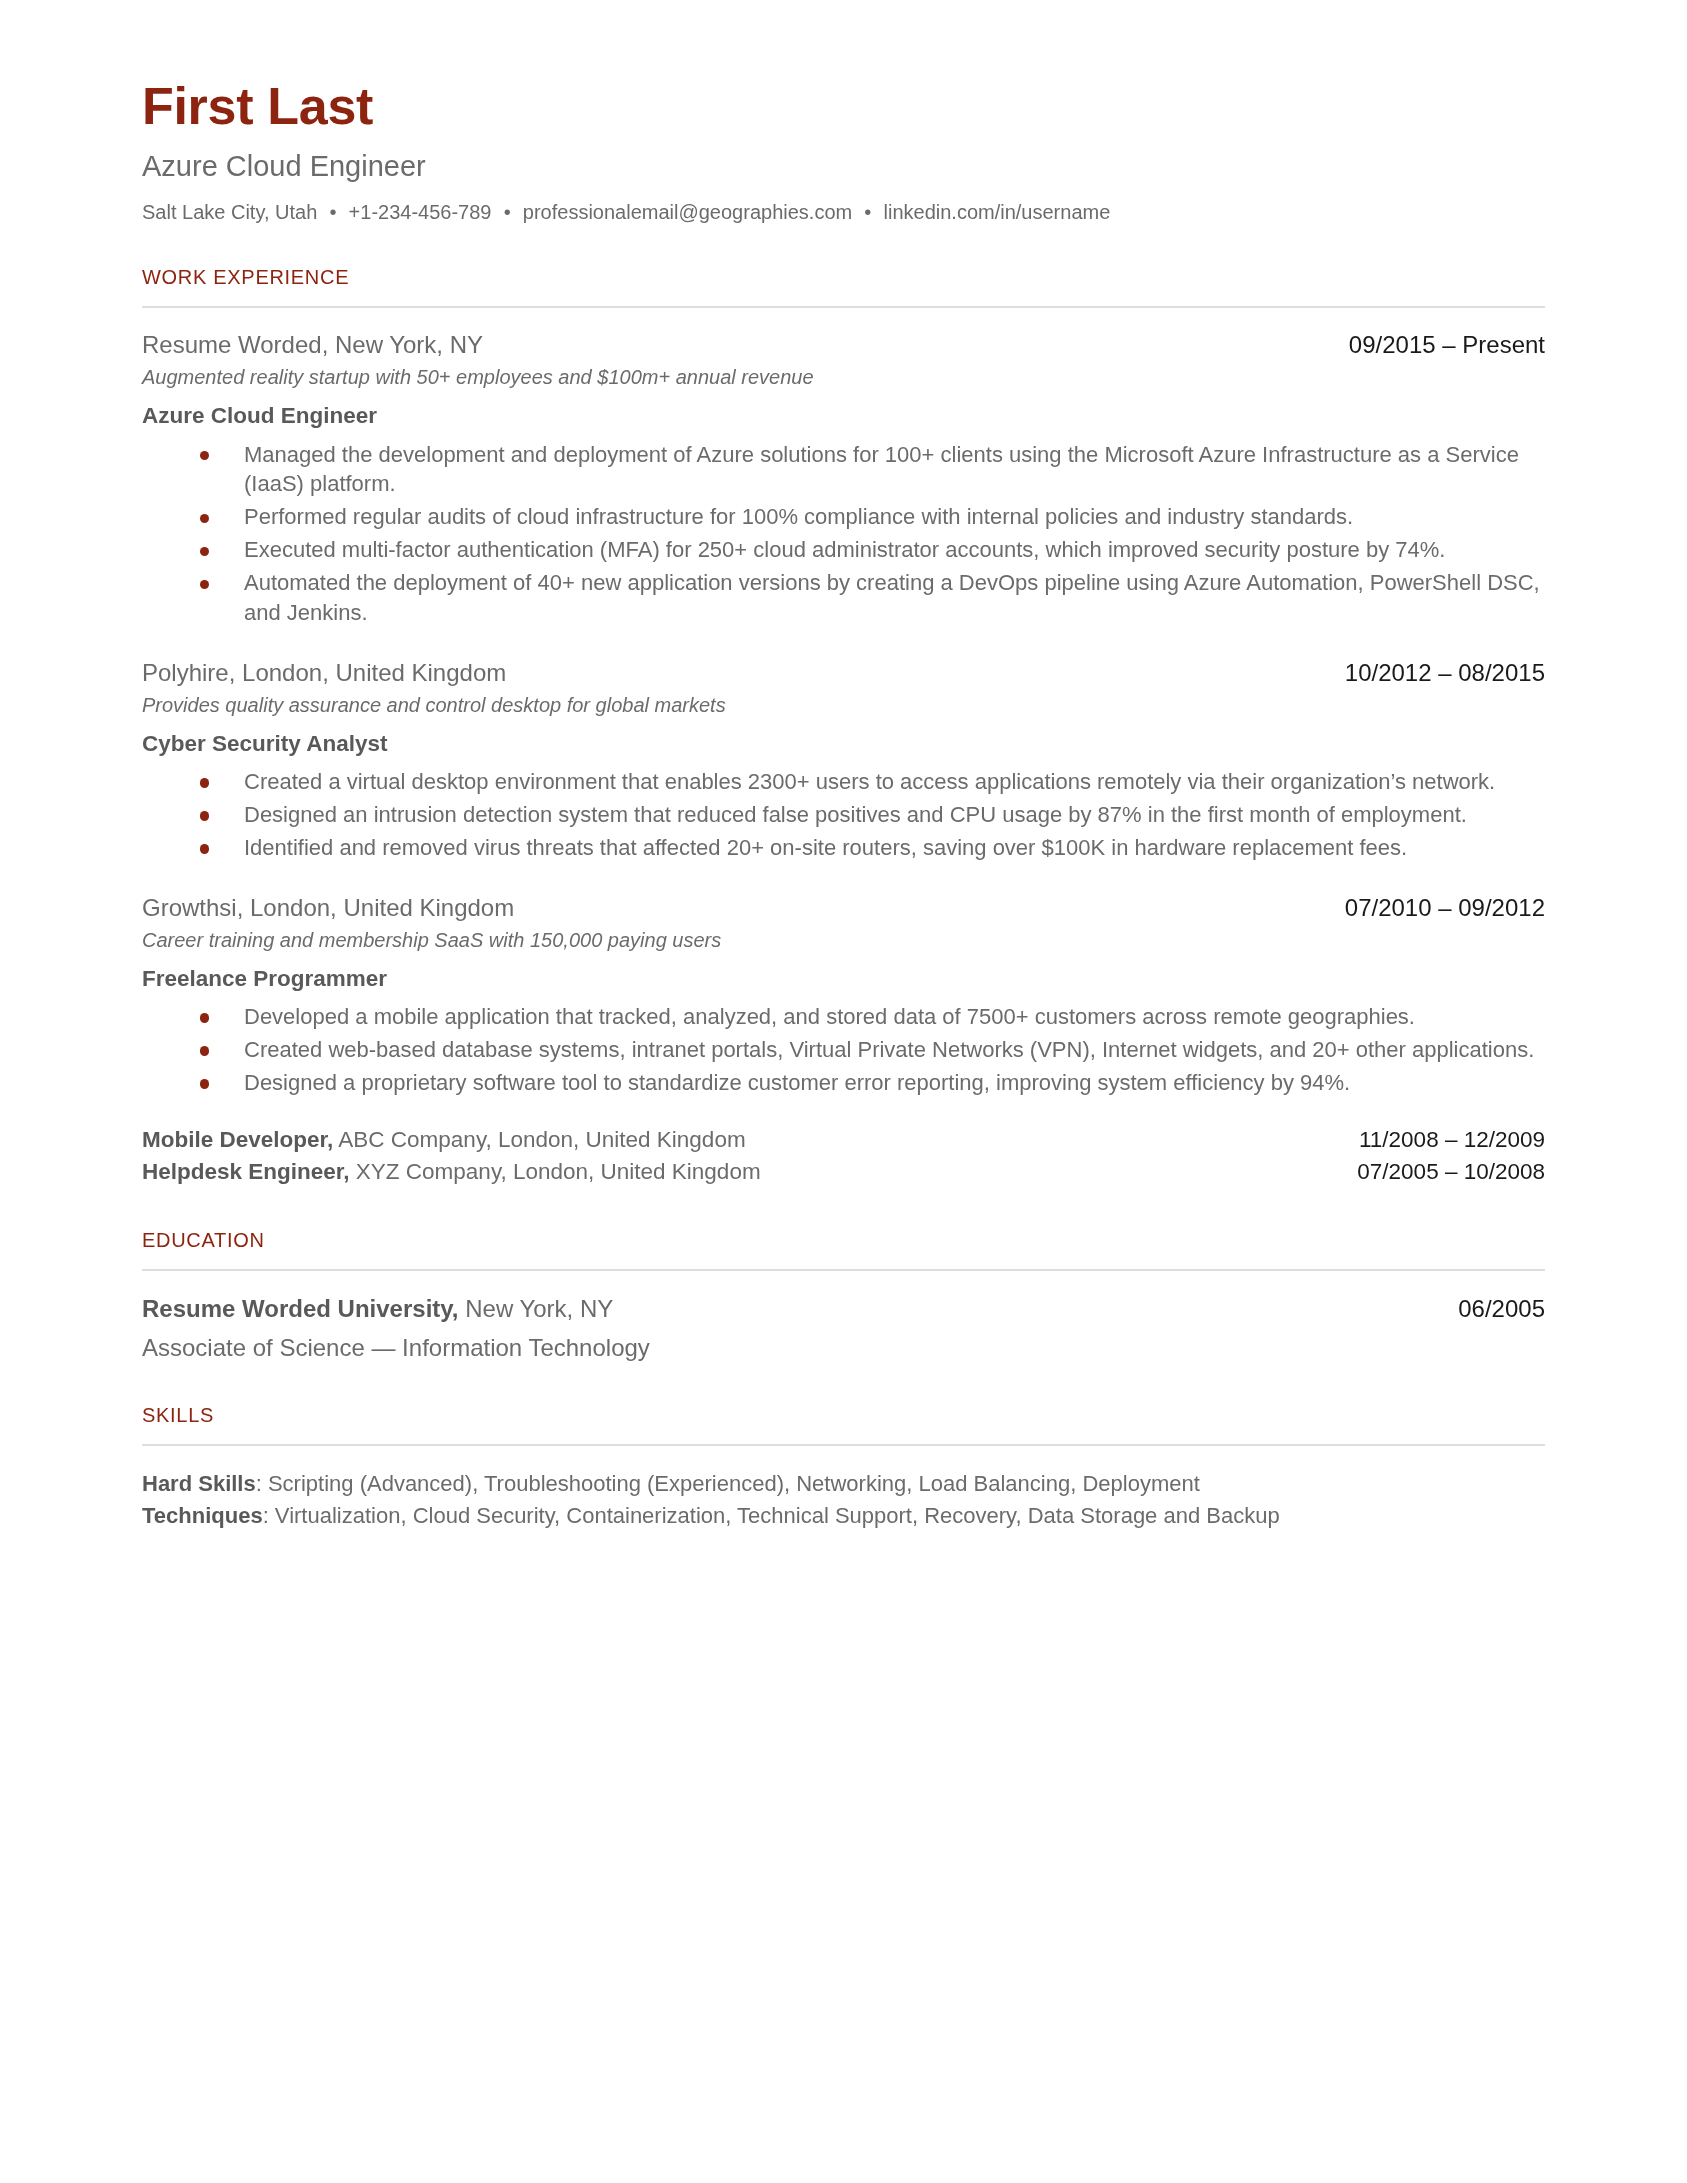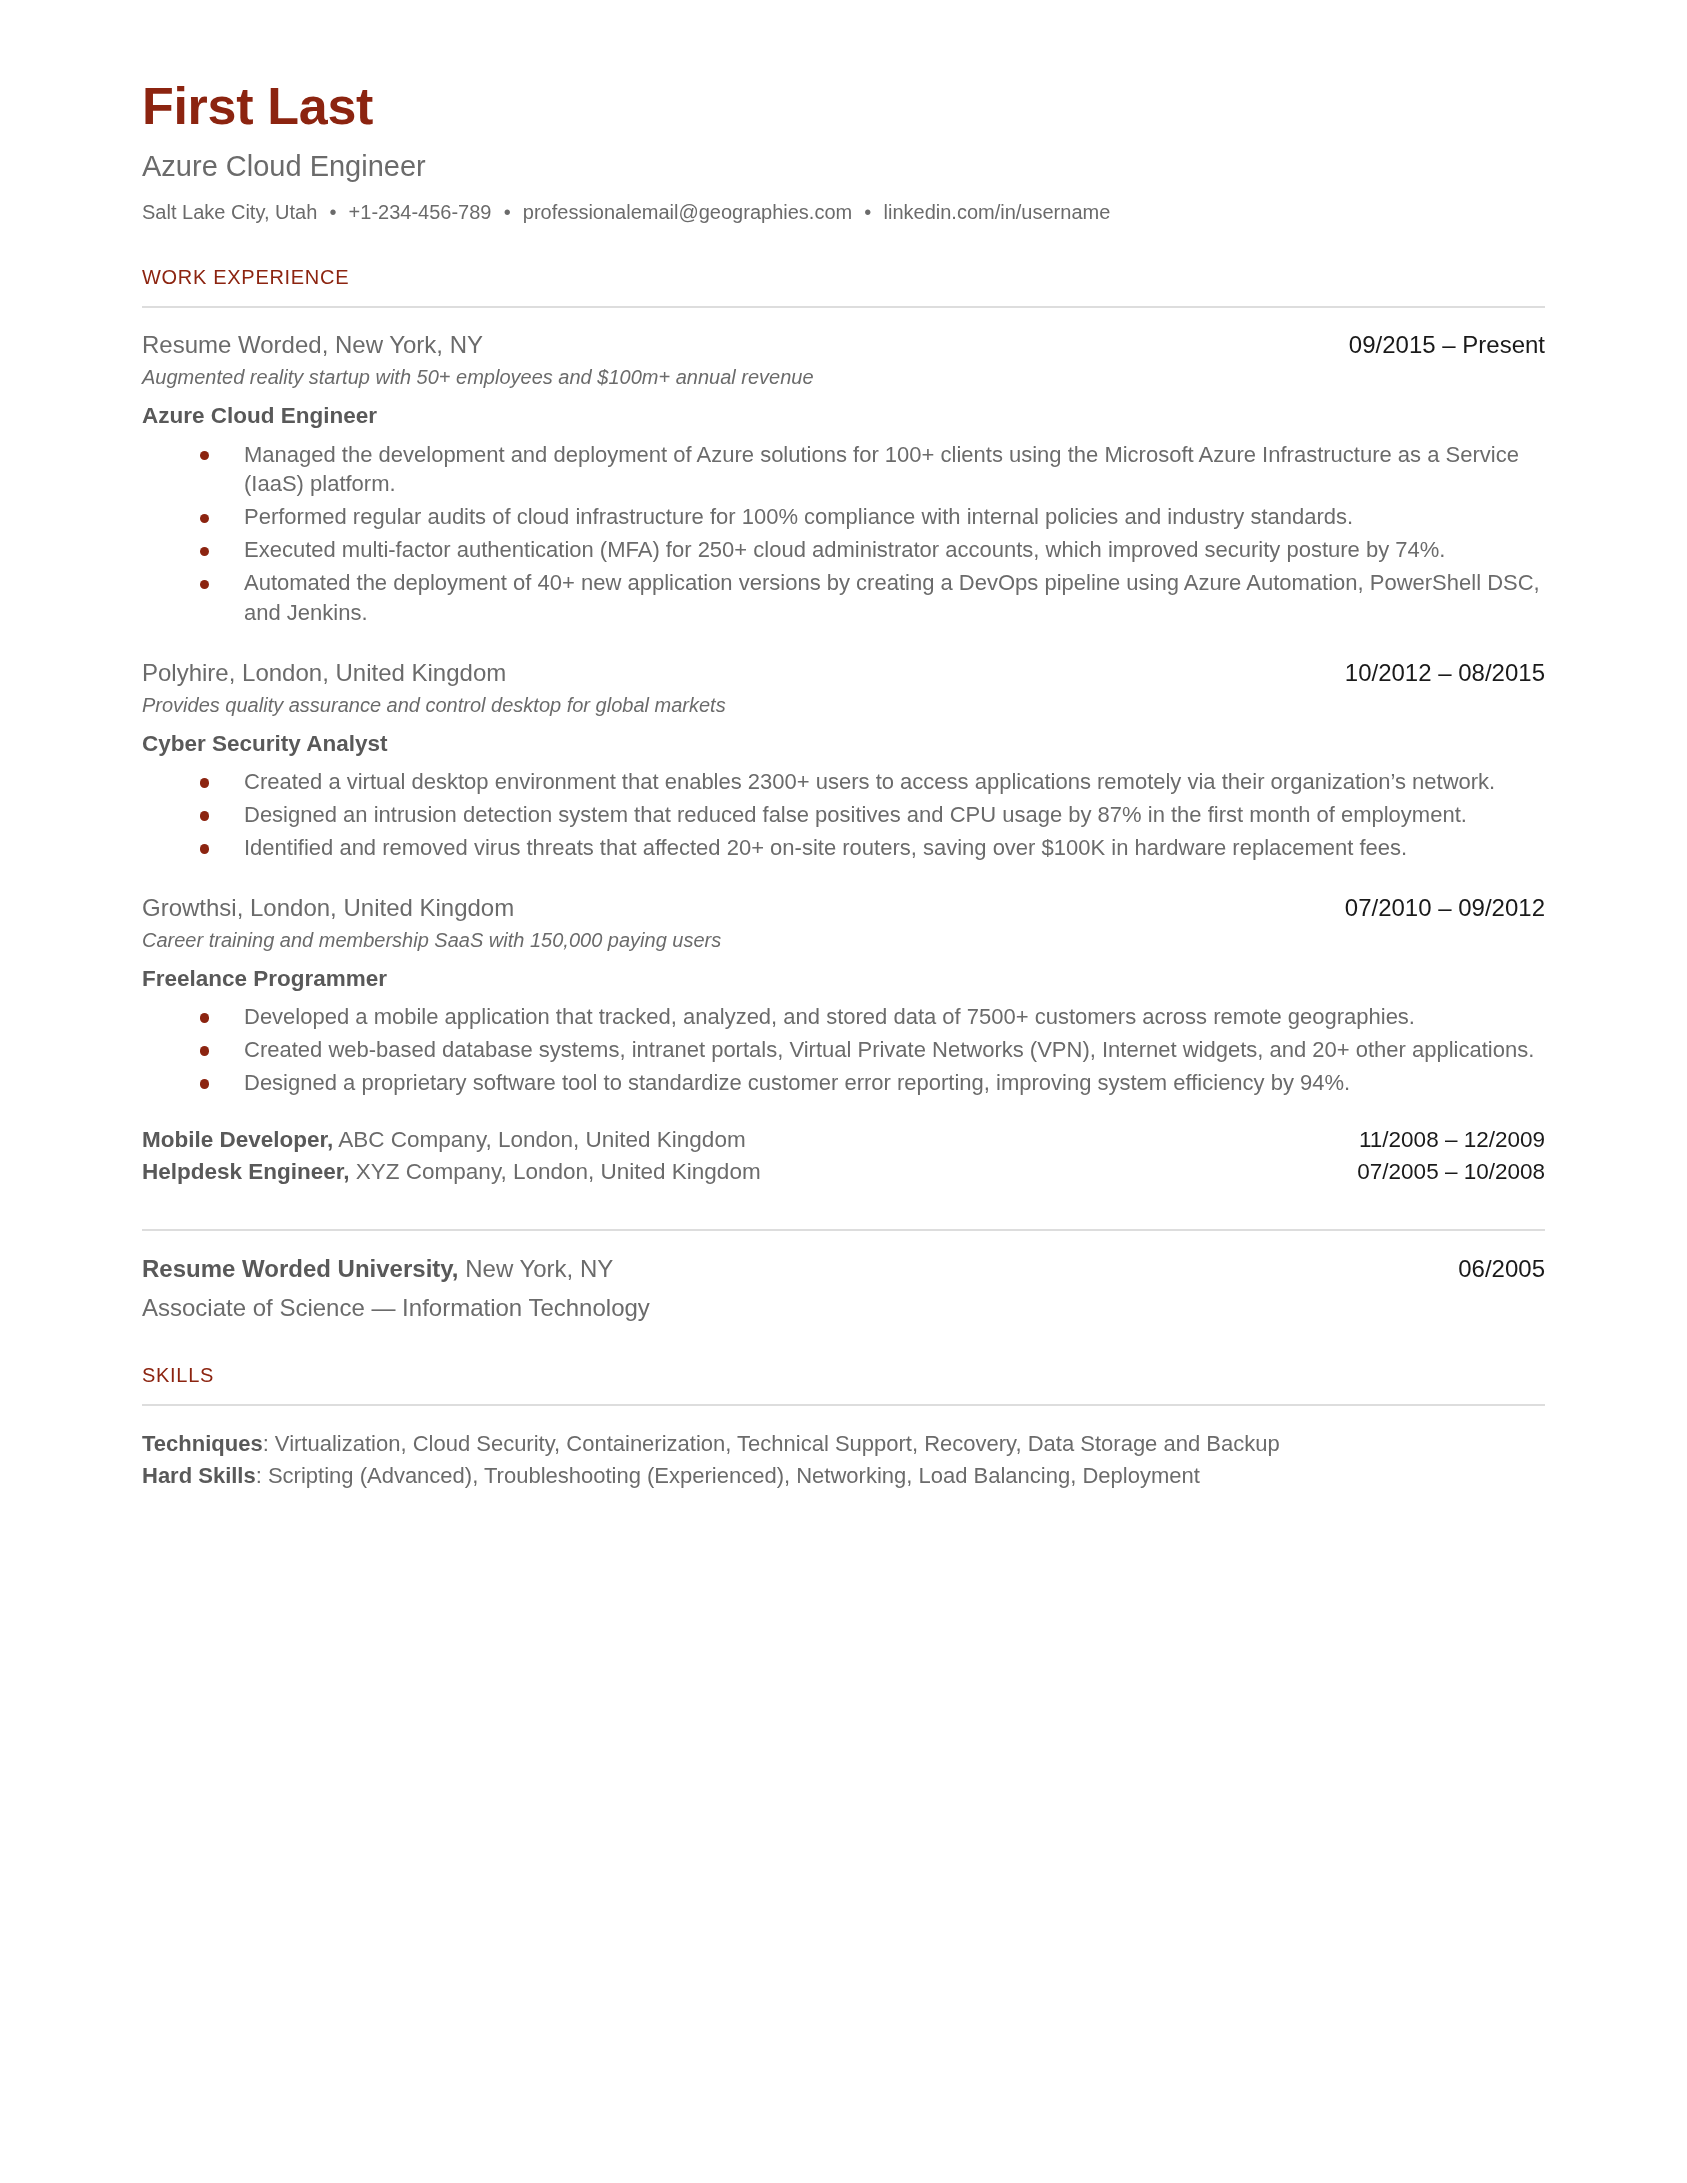--- a/index.html
+++ b/index.html
@@ -267,37 +267,38 @@
       <div class="short-role">
         <span>
           <span class="role-name">Helpdesk Engineer,</span><span class="role-rest"> XYZ Company, London, United Kingdom</span>
         </span>
         <span class="dates">07/2005 – 10/2008</span>
       </div>
     </div>
   </div>
 
   <div class="section">
+    <div class="section-title">EDUCATION</div>
     <div class="rule"></div>
 
     <div class="edu-head">
       <span>
         <span class="edu-school">Resume Worded University,</span><span class="edu-location"> New York, NY</span>
       </span>
       <span class="dates">06/2005</span>
     </div>
     <div class="edu-degree">Associate of Science — Information Technology</div>
   </div>
 
   <div class="section">
     <div class="section-title">SKILLS</div>
     <div class="rule"></div>
 
     <div class="skill-line">
+      <span class="skill-label">Hard Skills</span><span>: Scripting (Advanced), Troubleshooting (Experienced), Networking, Load Balancing, Deployment</span>
+    </div>
+    <div class="skill-line">
       <span class="skill-label">Techniques</span><span>: Virtualization, Cloud Security, Containerization, Technical Support, Recovery, Data Storage and Backup</span>
     </div>
-    <div class="skill-line">
-      <span class="skill-label">Hard Skills</span><span>: Scripting (Advanced), Troubleshooting (Experienced), Networking, Load Balancing, Deployment</span>
-    </div>
   </div>
 
 </div>
 
 
 </body></html>

